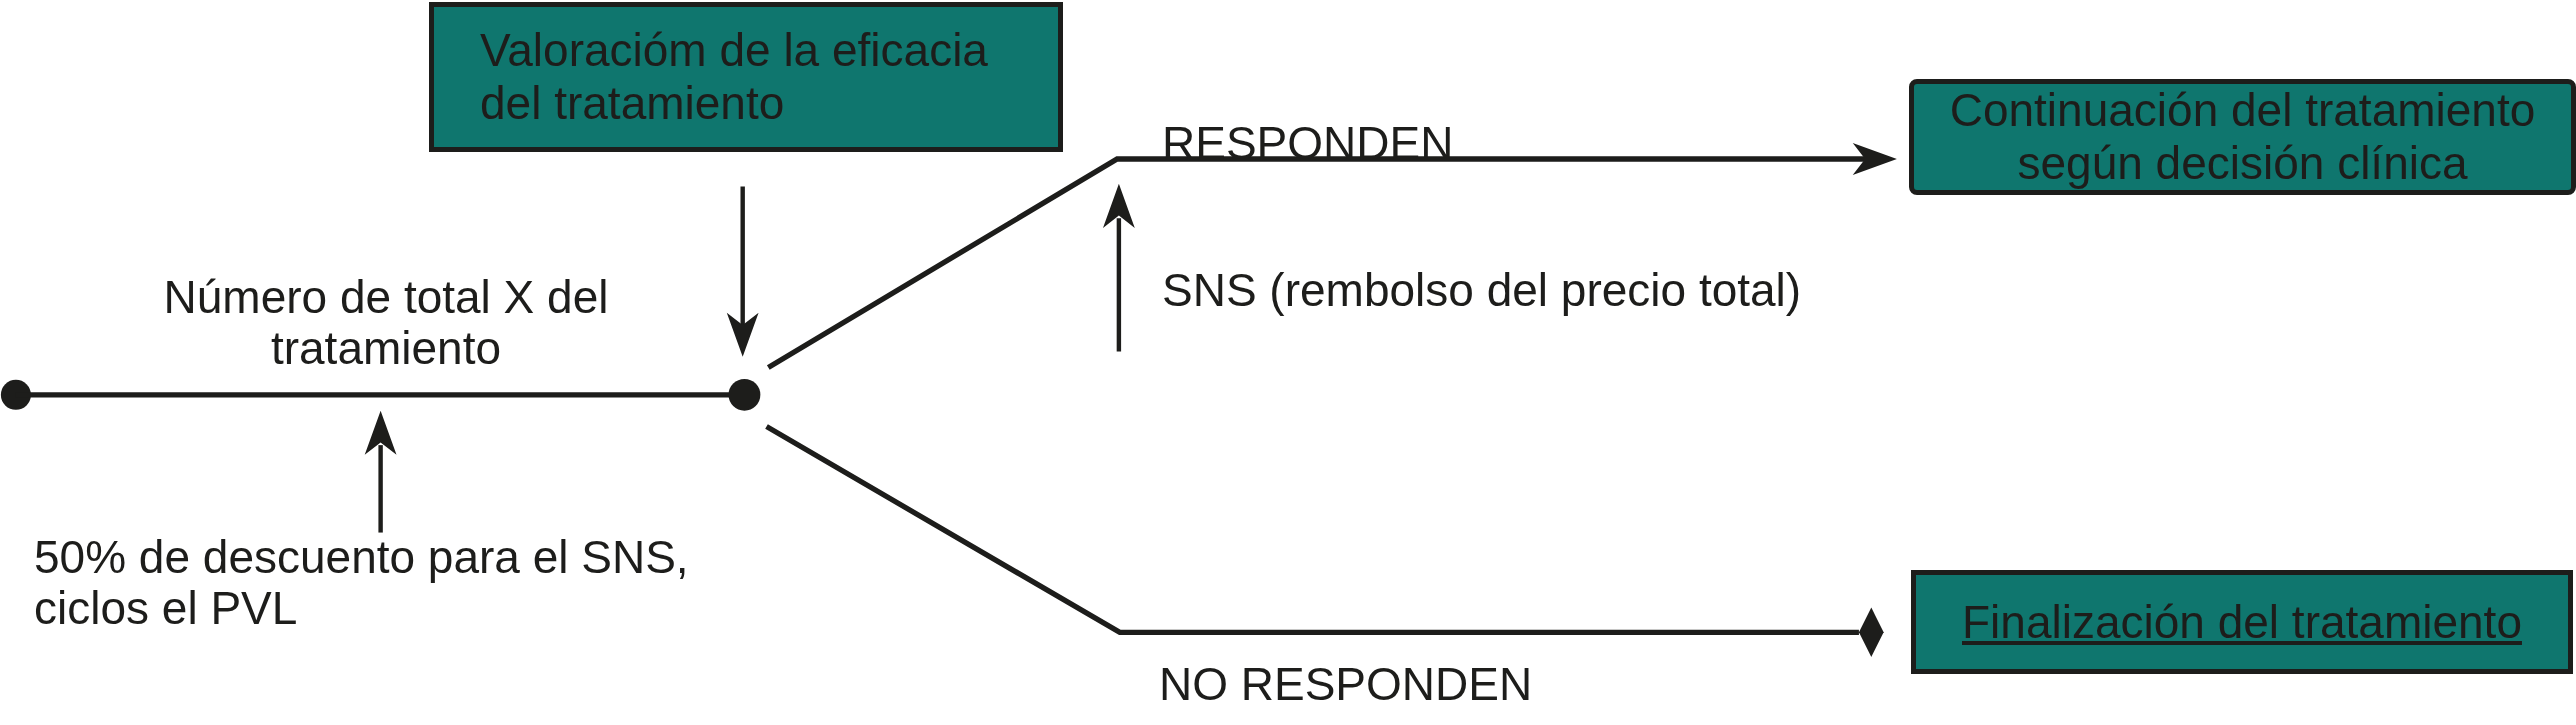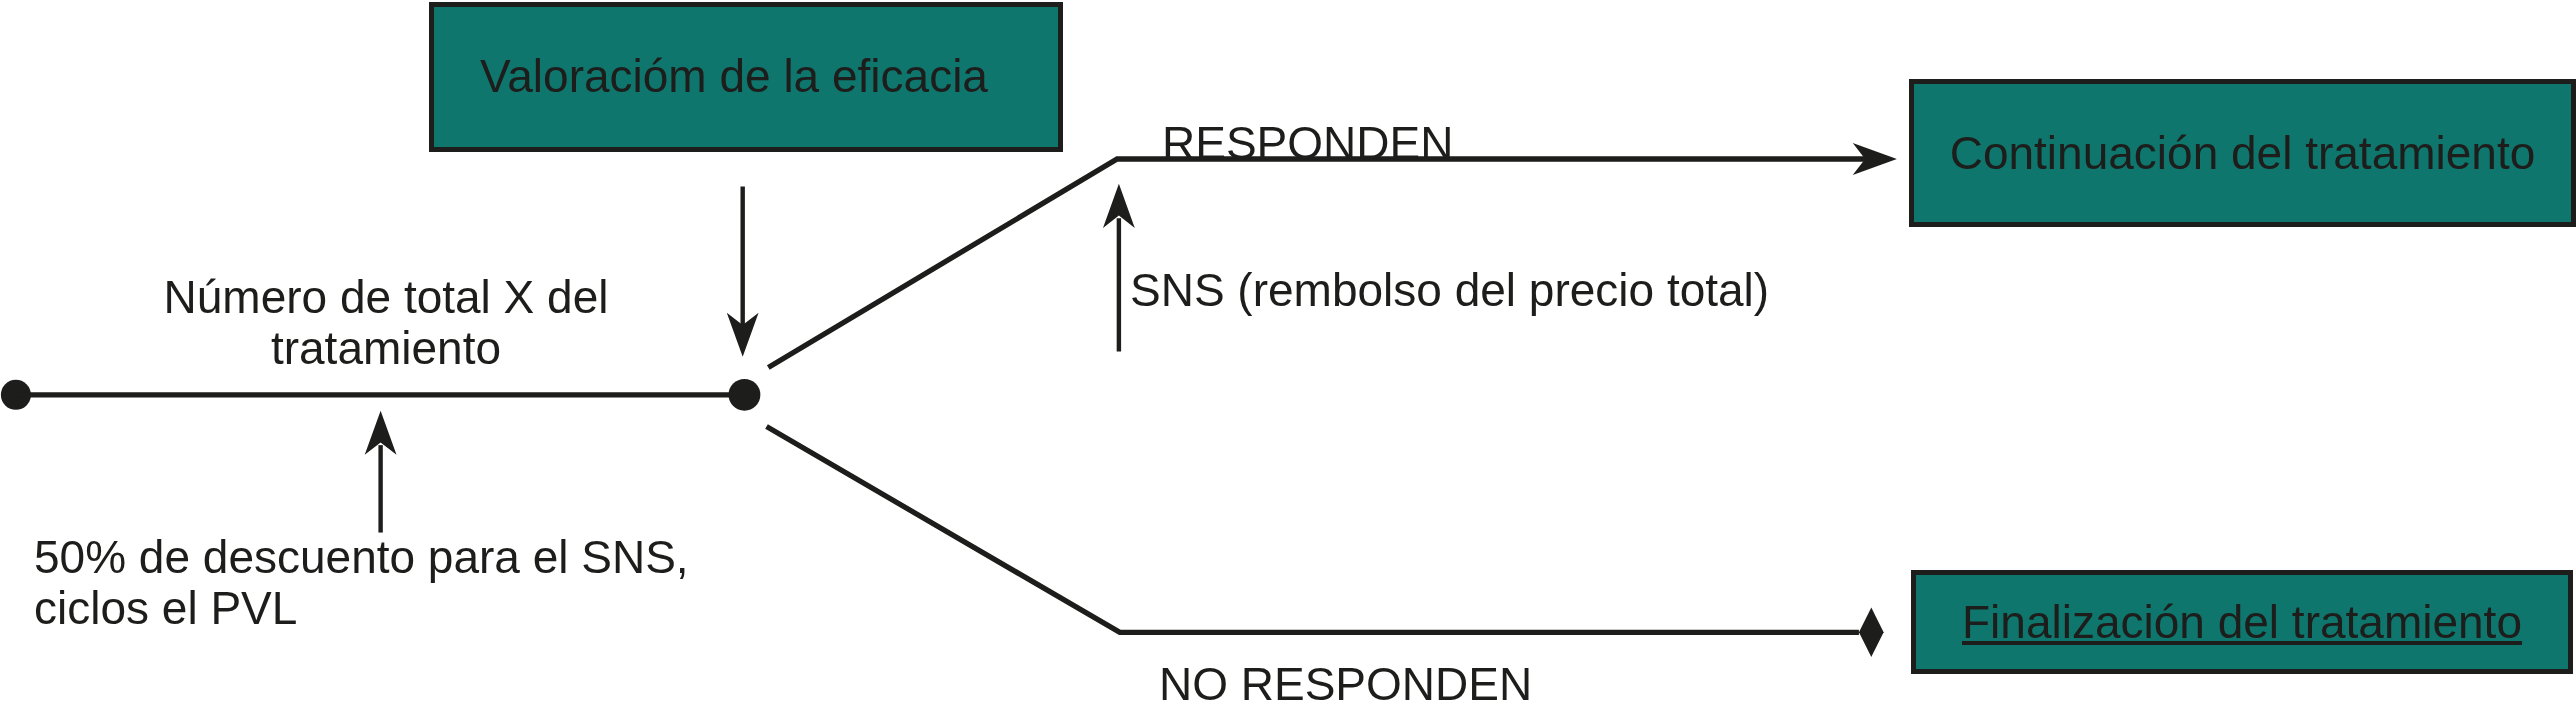--- a/index.html
+++ b/index.html
@@ -37,38 +37,38 @@
   .box.left-align { align-items: flex-start; }
   .box.center-align { align-items: center; text-align: center; }
 
   #valoracion-box {
     left: 429px; top: 1.8px;
     width: 634px; height: 150px;
     padding-left: 46px;
   }
   #continuacion-box {
     left: 1909px; top: 79px;
-    width: 667px; height: 148px;
+    width: 667px; height: 116px; border-radius: 8px;
   }
   #finalizacion-box {
     left: 1911px; top: 570px;
     width: 662px; height: 104px; text-decoration: underline;
   }
   .label {
     position: absolute;
     white-space: nowrap;
     line-height: 51px;
   }
   #ciclos-label {
     left: 77px; top: 272px;
     width: 618px;
     text-align: center;
   }
   #responden-label { left: 1162px; top: 70px; line-height: 53px; margin-top: 47px; }
-  #sns-label { left: 1130px; top: 264px; line-height: 53px; }
+  #sns-label { left: 1162px; top: 264px; line-height: 53px; }
   #descuento-label {
     left: 34px; top: 532px;
     width: 706px;
   }
   #no-responden-label { left: 1159px; top: 658px; line-height: 53px; }
 </style>
 </head>
 <body>
 
 <div id="diagram">
@@ -90,24 +90,26 @@
 
     <line x1="431" y1="603" x2="431" y2="504" stroke="#1d1d1b" stroke-width="5"></line>
     <polygon points="431,465 413,515 431,501 449,515" fill="#1d1d1b"></polygon>
 
     <polyline points="868,483 1268,716 2105,716" fill="none" stroke="#1d1d1b" stroke-width="6"></polyline>
     <polygon points="2119,688 2133,716 2119,744 2105,716" fill="#1d1d1b"></polygon>
   </svg>
 
   <div class="box left-align" id="valoracion-box">
     <div>Valoracióm de la eficacia</div>
+    <div>del tratamiento</div>
   </div>
 
   <div class="box center-align" id="continuacion-box">
     <div>Continuación del tratamiento</div>
+    <div>según decisión clínica</div>
   </div>
 
   <div class="box center-align" id="finalizacion-box">
     <div>Finalización del tratamiento</div>
   </div>
 
   <div class="label" id="ciclos-label">
     <div>Número de total X del</div>
     <div>tratamiento</div>
   </div>

